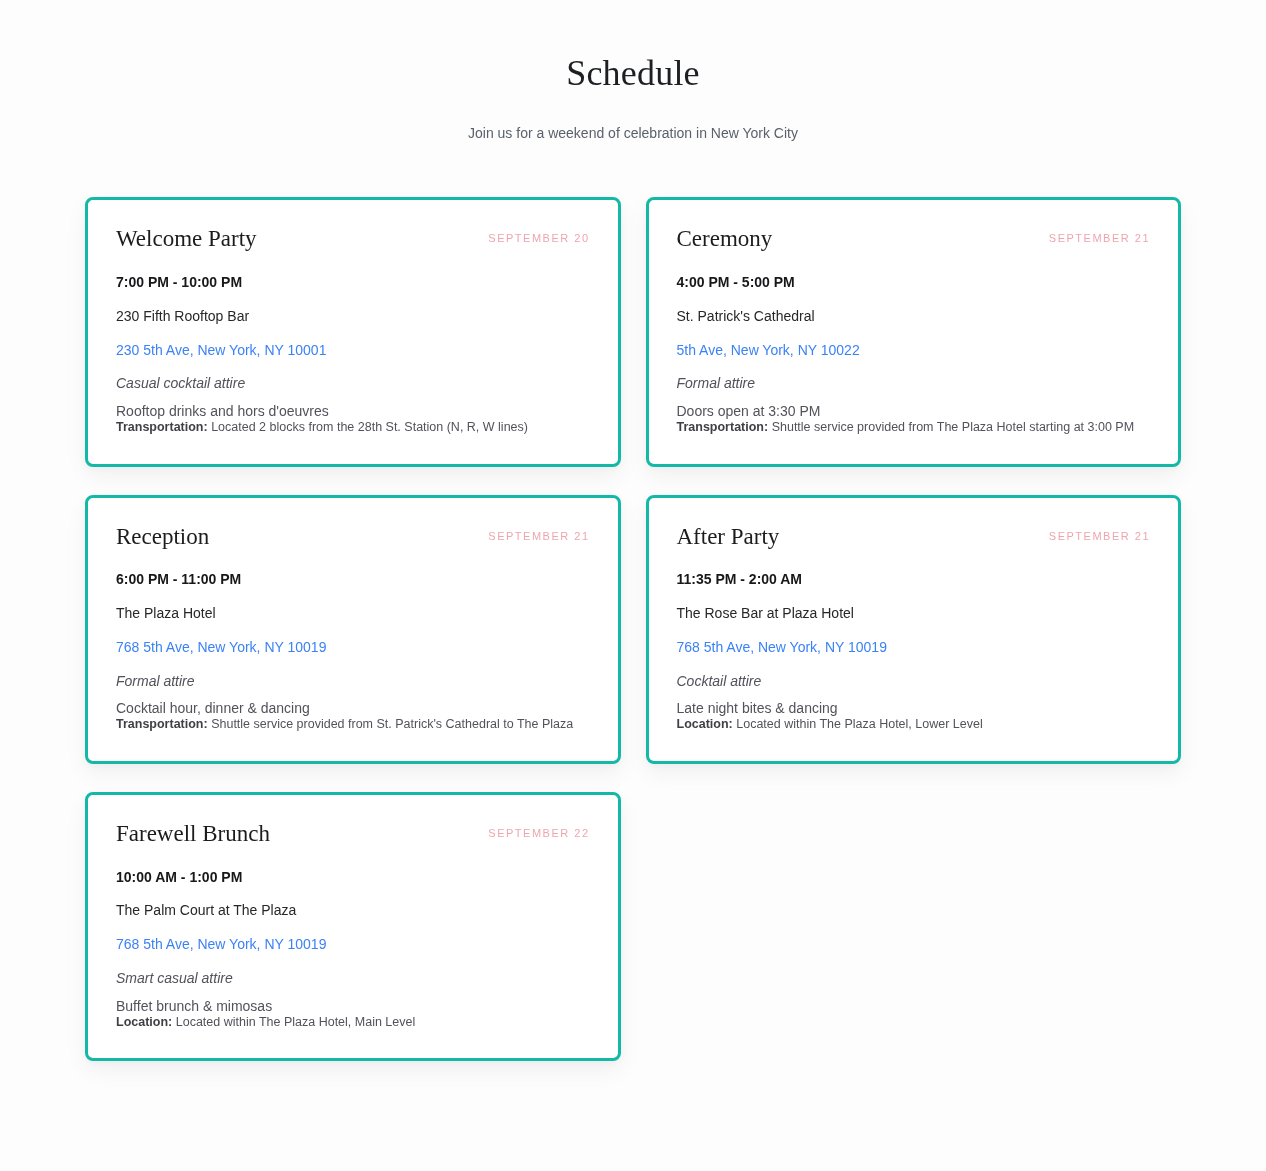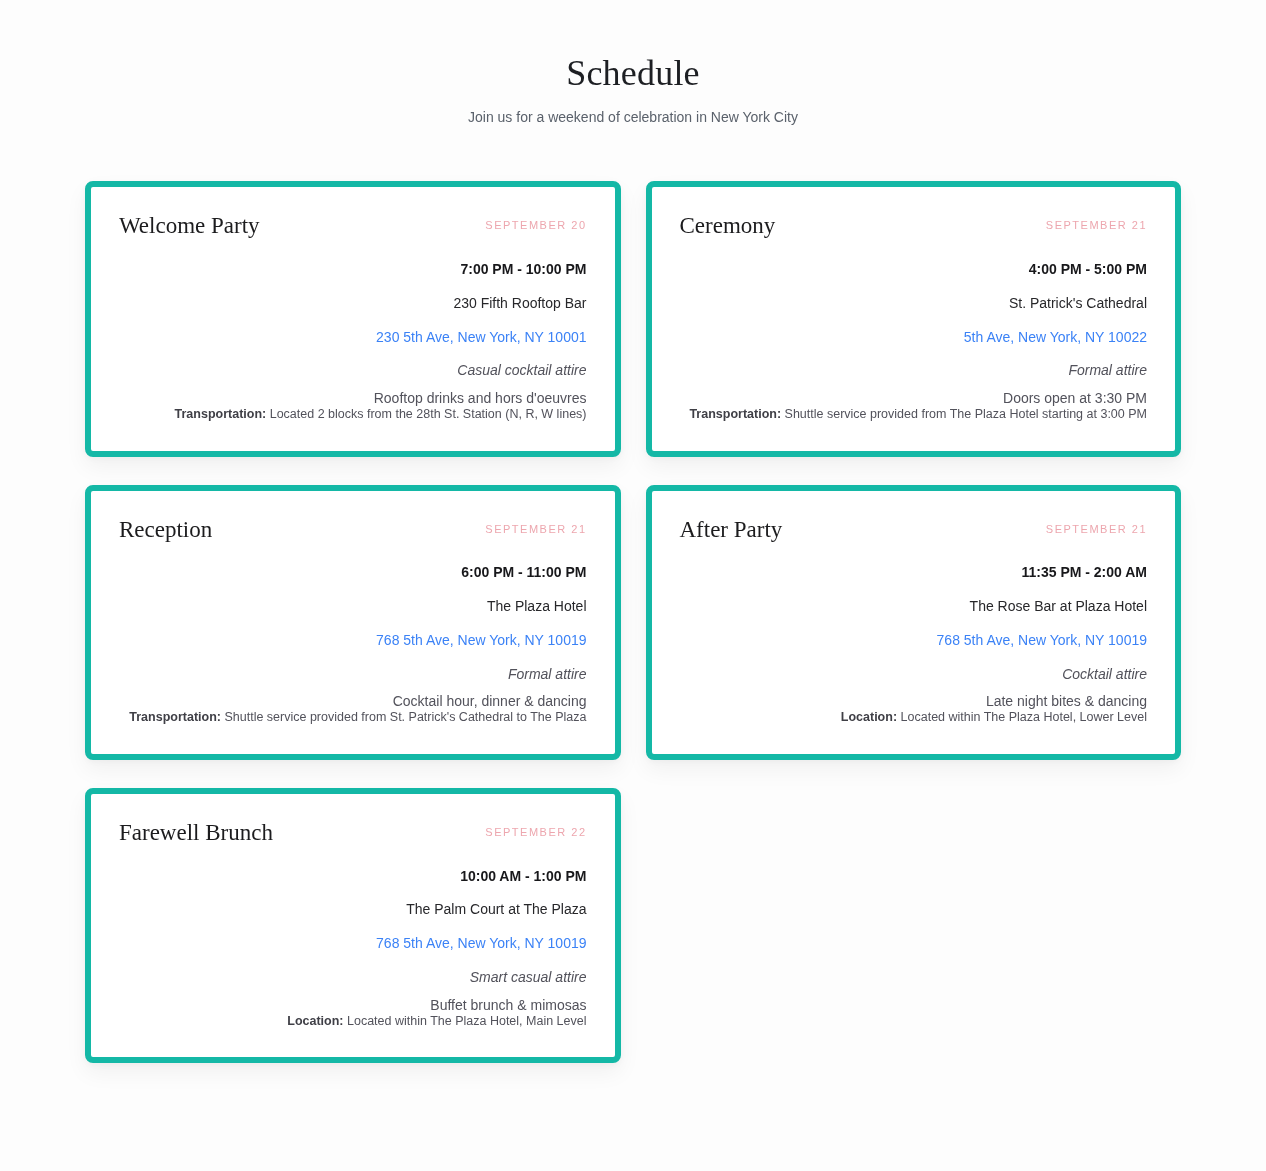--- a/index.html
+++ b/index.html
@@ -18,42 +18,41 @@
   .page-header { text-align: center; }
   .page-title {
     font-family: "Liberation Serif", "DejaVu Serif", serif;
     font-weight: 500;
     font-size: 36px;
     line-height: 1.2;
     color: #1d1f23;
     letter-spacing: 0.2px;
   }
   .page-subtitle {
-    margin-top: 14px;
+    margin-top: 30px;
     font-size: 14px;
     color: #5a616b;
   }
   
   .events-grid {
     max-width: 1096px;
     margin: 56px auto 0 auto;
     display: grid;
     grid-template-columns: 1fr 1fr;
     column-gap: 25px;
     row-gap: 28px;
     padding-bottom: 80px;
   }
   
   .card {
     background: #ffffff;
-    border: 6px solid #14b8a6;
+    border: 3px solid #14b8a6;
     border-radius: 8px;
     box-shadow: 0 10px 22px rgba(0,0,0,0.05), 0 2px 6px rgba(0,0,0,0.03);
     padding: 25px 28px 28px 28px;
-    text-align: right;
   }
   .card-head {
     display: flex;
     justify-content: space-between;
     align-items: flex-start;
   }
   .card-title {
     font-family: "Liberation Serif", "DejaVu Serif", serif;
     font-weight: 500;
     font-size: 23px;

